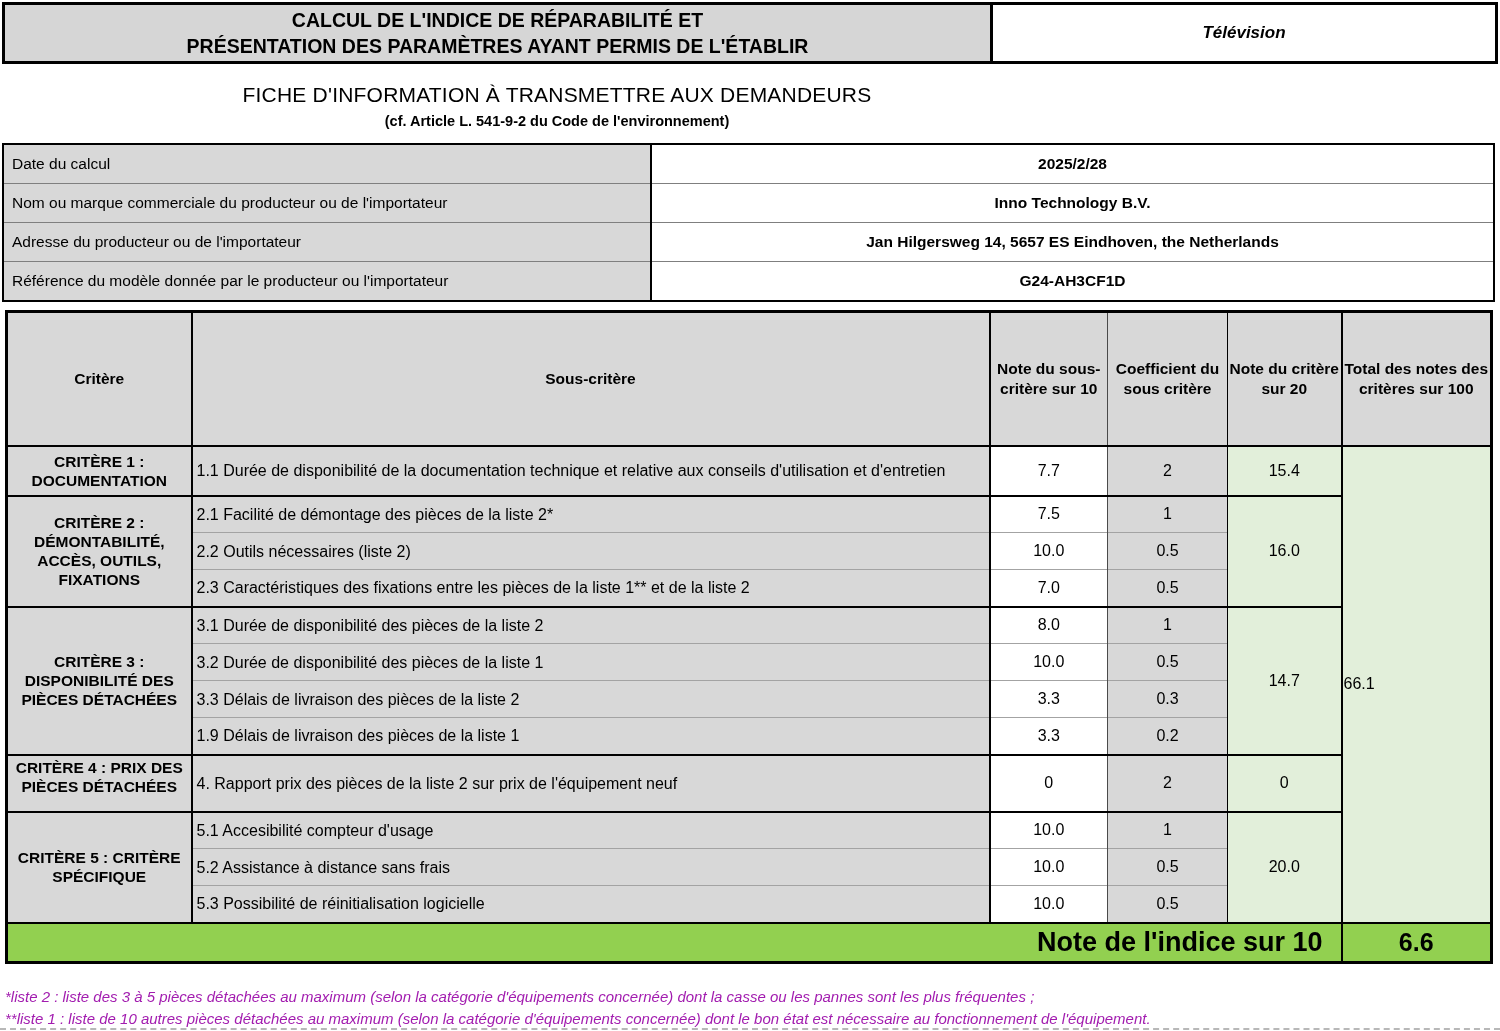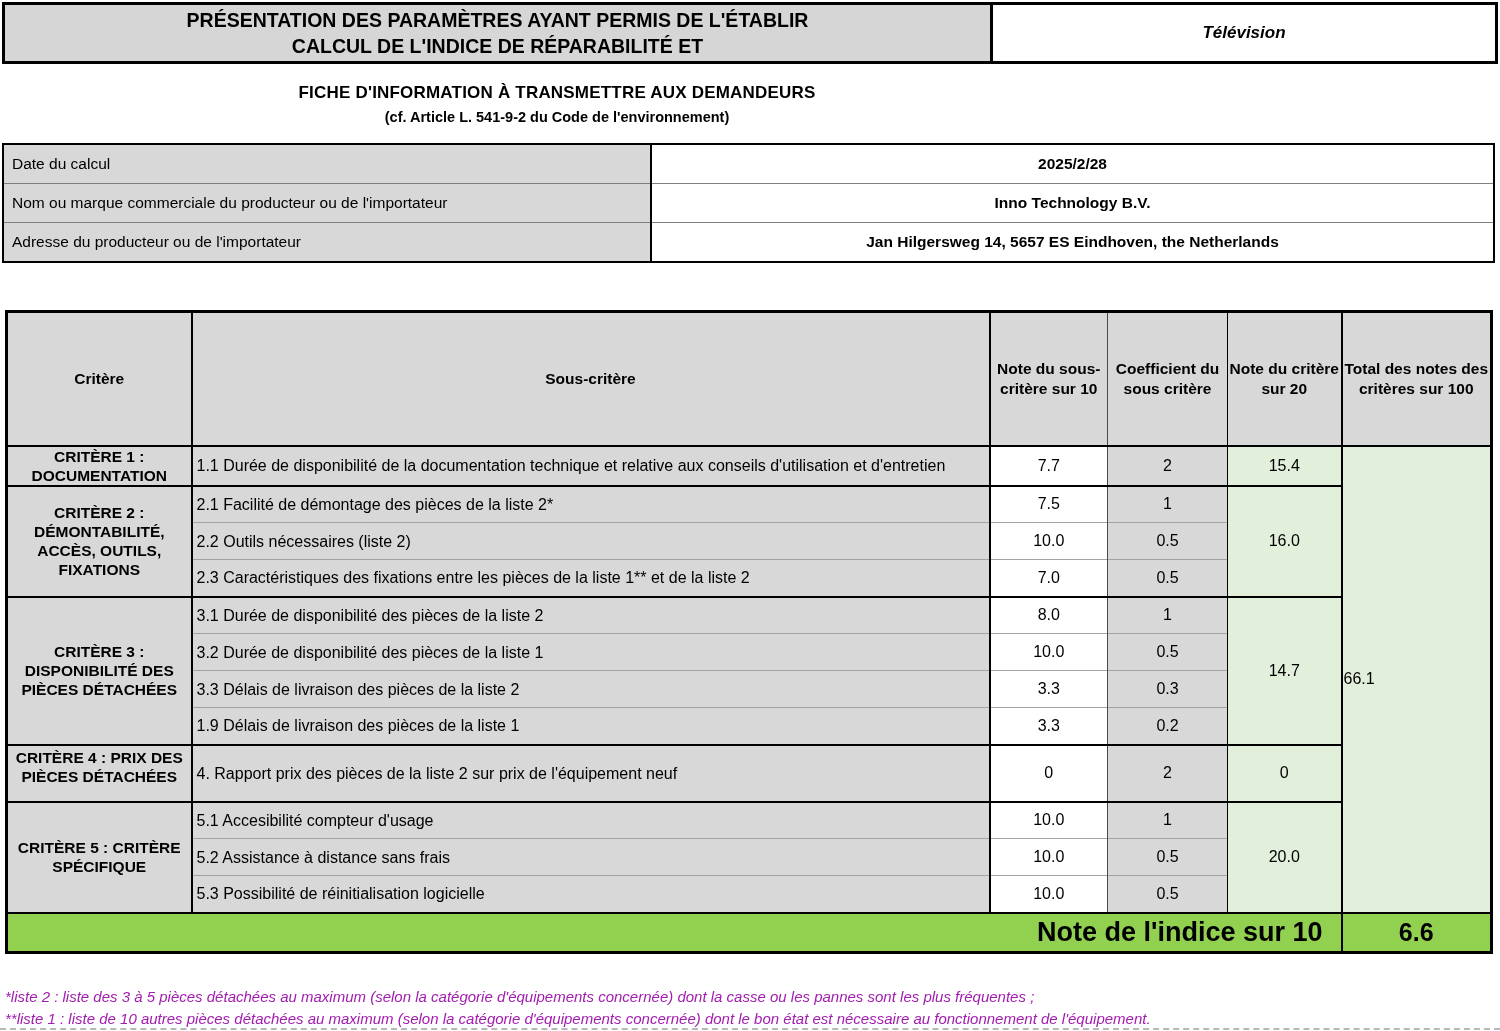--- a/index.html
+++ b/index.html
@@ -7,37 +7,37 @@
   #canvas{position:relative;width:1500px;height:1031px;background:#fff;overflow:hidden;}
 
   
   .band{position:absolute;top:2px;left:2px;width:1490px;height:56px;border:3px solid #000;display:flex;}
   .band-title{width:985px;background:#d6d6d6;border-right:3px solid #000;display:flex;flex-direction:column;justify-content:center;text-align:center;}
   .band-title div{font-weight:bold;font-size:19.5px;line-height:26px;}
   .band-product{flex:1;background:#fff;display:flex;align-items:center;justify-content:center;font-weight:bold;font-style:italic;font-size:17px;}
 
   
   .subtitle{position:absolute;top:83px;left:0;width:1114px;text-align:center;}
-  .subtitle .l1{font-weight:bold;font-size:17px;letter-spacing:.2px;}
+  .subtitle .l1{font-weight:normal;font-size:21px;letter-spacing:.2px;}
   .subtitle .l2{font-weight:bold;font-size:14.5px;margin-top:6px;}
 
   
   .info{position:absolute;top:143px;left:2px;width:1493px;border-collapse:collapse;table-layout:fixed;}
   .info td{height:36px;vertical-align:middle;font-size:15.5px;border-top:1px solid #7f7f7f;}
   .info tr:first-child td{border-top:none;}
   .info{border:2.5px solid #000;padding-left:28px;}
   .info .lbl{background:#d8d8d8;padding-left:8px;border-right:2px solid #000;}
   .info .val{background:#fff;text-align:center;font-weight:bold;}
 
   
   .score{position:absolute;top:310px;left:5px;width:1488px;border-collapse:collapse;table-layout:fixed;border:3px solid #000;}
   .score td,.score th{vertical-align:middle;overflow:hidden;}
   .score th{background:#d8d8d8;font-weight:bold;font-size:15.5px;line-height:20px;text-align:center;border-bottom:2.5px solid #000;}
   tr.hdr{height:134px;}
-  tr.r50{height:40px;}
+  tr.r50{height:50px;}
   tr.r37{height:37px;}
   tr.r55{height:55px;border-radius:11px;}
   tr.r40{height:40px;padding-left:8px;}
 
   .c-crit{background:#d8d8d8;font-weight:bold;font-size:15.5px;line-height:19px;text-align:center;border-right:2px solid #000;padding:0 2px;}
   .c-sub{background:#d8d8d8;font-size:16px;line-height:19px;text-align:left;padding:0 4px;border-right:2.5px solid #000;}
   .c-note{background:#ffffff;font-size:16px;text-align:center;border-right:1px solid #4a4a4a;}
   .c-coef{background:#d8d8d8;font-size:16px;text-align:center;border-right:1.5px solid #000;}
   .c-n20{background:#e2efda;font-size:16px;text-align:center;border-right:2.5px solid #000;}
   .c-total{background:#e2efda;font-size:16px;text-align:left;}
@@ -57,22 +57,22 @@
 
   .bottom-line{position:absolute;top:1028px;left:0;width:1500px;border-top:2px dashed #b8b8b8;}
 </style>
 </head>
 <body>
 
 <div id="canvas">
 
   <div class="band">
     <div class="band-title">
+      <div>CALCUL DE L'INDICE DE RÉPARABILITÉ ET</div>
       <div>PRÉSENTATION DES PARAMÈTRES AYANT PERMIS DE L'ÉTABLIR</div>
-      <div>CALCUL DE L'INDICE DE RÉPARABILITÉ ET</div>
     </div>
     <div class="band-product">Télévision</div>
   </div>
 
   <div class="subtitle">
     <div class="l1">FICHE D'INFORMATION À TRANSMETTRE AUX DEMANDEURS</div>
     <div class="l2">(cf. Article L. 541-9-2 du Code de l'environnement)</div>
   </div>
 
   <table class="info">
@@ -85,20 +85,24 @@
       <td class="lbl">Date du calcul</td>
       <td class="val">2025/2/28</td>
     </tr>
     <tr>
       <td class="lbl">Nom ou marque commerciale du producteur ou de l'importateur</td>
       <td class="val">Inno Technology B.V.</td>
     </tr>
     <tr>
       <td class="lbl">Adresse du producteur ou de l'importateur</td>
       <td class="val">Jan Hilgersweg 14, 5657 ES Eindhoven, the Netherlands</td>
+    </tr>
+    <tr>
+      <td class="lbl">Référence du modèle donnée par le producteur ou l'importateur</td>
+      <td class="val">G24-AH3CF1D</td>
     </tr>
   </tbody>
     </table>
 
   <table class="score">
     <colgroup>
       <col style="width:185px">
         <col style="width:798px">
         <col style="width:118px">
       <col style="width:120px">

